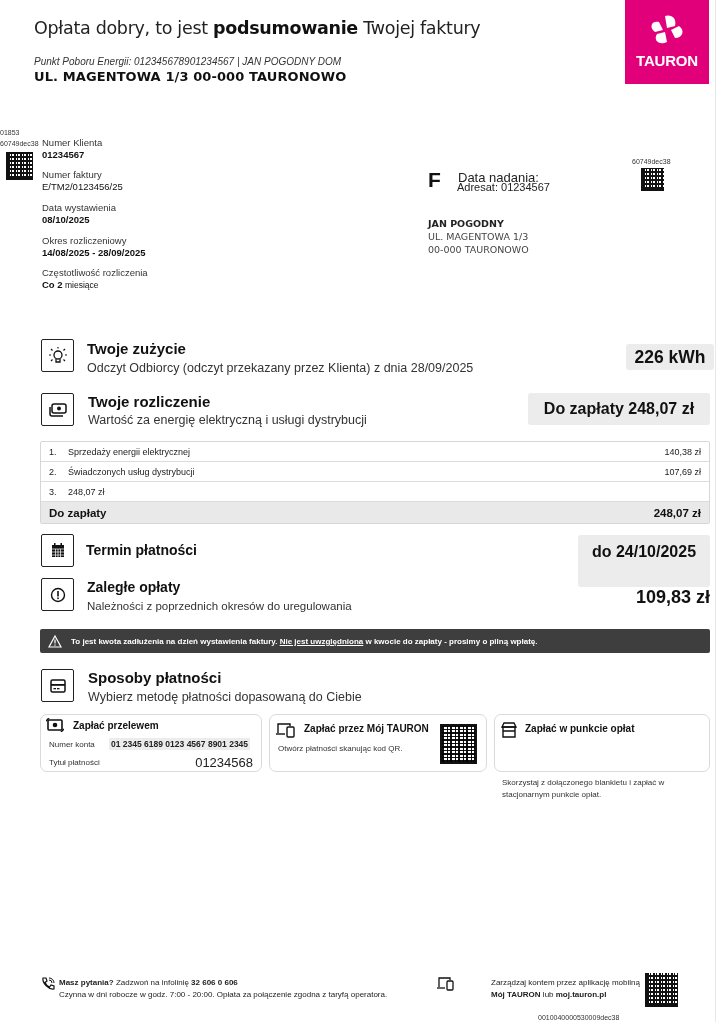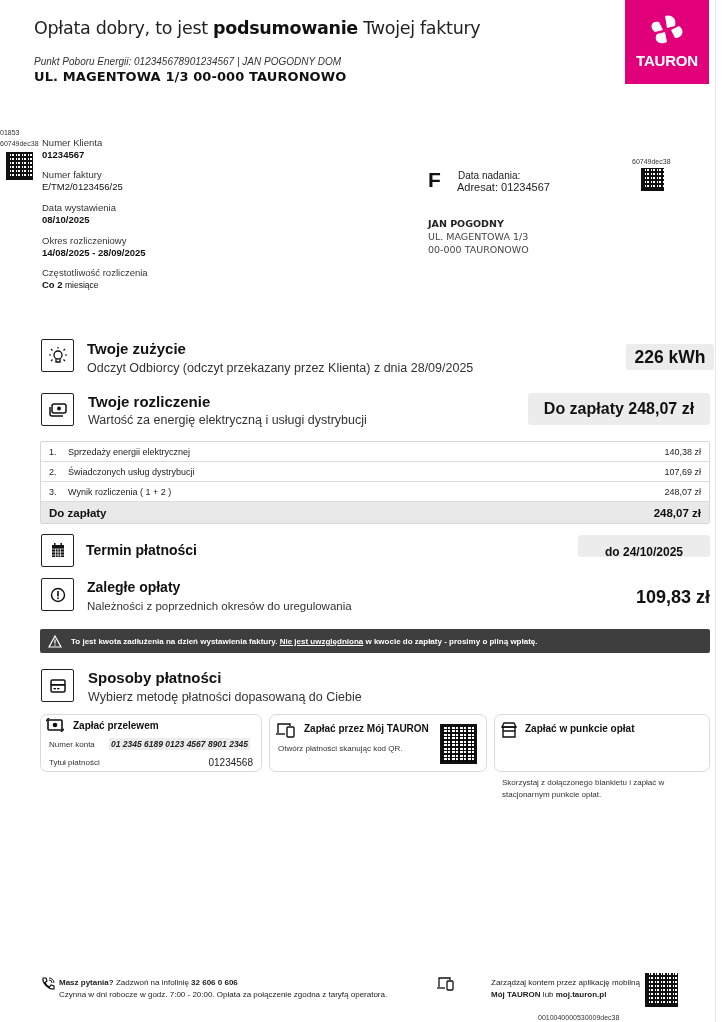--- a/index.html
+++ b/index.html
@@ -18,21 +18,21 @@
   .right-edge { left: 715px; top: 0; width: 1px; height: 1022px; background: #e8e8e8; }
 
   .tiny { font-size: 7px; color: #333; }
   .dm { background-image: repeating-linear-gradient(90deg,#111 0 2px,#fff 2px 3px,#111 3px 4px,#fff 4px 6px), repeating-linear-gradient(0deg,#111 0 2px,#fff 2px 4px); background-blend-mode: darken; border-left: 2px solid #111; border-bottom: 2px solid #111; }
 
   .field-lbl { font-size: 9.5px; color: #333; }
   .field-val { font-size: 9.5px; color: #111; font-weight: bold; }
   .field-val.reg { font-weight: normal; }
 
   .letter-f { left: 428px; top: 168px; font-size: 21px; font-weight: bold; }
-  .nadania { left: 458px; top: 170px; font-size: 10px; color: #222; }
+  .nadania { left: 458px; top: 170px; font-size: 13px; color: #222; }
   .adresat { left: 457px; top: 181px; font-size: 11px; color: #222; }
   .rcpt-name { left: 428px; top: 218px; font-family: "DejaVu Sans", sans-serif; font-weight: bold; font-size: 9.5px; color: #222; }
   .rcpt-line { font-family: "DejaVu Sans", sans-serif; font-size: 9.5px; color: #444; }
 
   .ibox { width: 33px; height: 33px; border: 1.3px solid #222; border-radius: 2px; display: flex; align-items: center; justify-content: center; background: #fff; }
   .sec-title { font-size: 15px; font-weight: bold; color: #111; }
   .sec-sub { font-size: 12.5px; color: #333; }
   .pill { background: #ececec; font-weight: bold; color: #111; border-radius: 3px; text-align: center; }
 
   .tbl { left: 40px; top: 441px; width: 670px; border: 1px solid #d6d6d6; border-radius: 2px; overflow: hidden; }
@@ -131,39 +131,38 @@
       <span class="desc">Sprzedaży energii elektrycznej</span>
       <span class="amt">140,38 zł</span>
     </div>
   <div class="tr">
       <span class="num">2.</span>
       <span class="desc">Świadczonych usług dystrybucji</span>
       <span class="amt">107,69 zł</span>
     </div>
   <div class="tr">
       <span class="num">3.</span>
-      <span class="desc">Wynik rozliczenia ( 1 + 2 )</span>
       <span class="amt">248,07 zł</span>
     </div>
   <div class="tr total">
       <span class="desc">Do zapłaty</span>
       <span class="amt">248,07 zł</span>
     </div>
 </div>
 
 <div class="abs ibox" style="left:41px;top:534px;">
   <svg width="14" height="15" viewBox="0 0 14 15">
     <rect x="3" y="0" width="1.5" height="3" fill="#111"></rect>
       <rect x="9.5" y="0" width="1.5" height="3" fill="#111"></rect>
     <rect x="1" y="2" width="12" height="12" fill="#111"></rect>
     <path d="M1 6 H13 M1 9 H13 M1 12 H13 M4.5 6 V14 M7 6 V14 M9.5 6 V14" stroke="#fff" stroke-width="0.7"></path>
   </svg>
 </div>
 <div class="abs sec-title" style="left:86px;top:542px;font-size:14px;">Termin płatności</div>
-<div class="abs pill" style="left:578px;top:535px;width:132px;height:22px;line-height:34px;font-size:12px;">do 24/10/2025</div>
+<div class="abs pill" style="left:578px;top:535px;width:132px;height:52px;line-height:34px;font-size:16px;">do 24/10/2025</div>
 
 <div class="abs ibox" style="left:41px;top:578px;">
   <svg width="16" height="16" viewBox="0 0 16 16">
     <circle cx="8" cy="8" r="6.5" fill="none" stroke="#111" stroke-width="1.4"></circle>
     <rect x="7.2" y="4" width="1.6" height="5.5" fill="#111"></rect>
       <rect x="7.2" y="10.5" width="1.6" height="1.6" fill="#111"></rect>
   </svg>
 </div>
 <div class="abs sec-title" style="left:87px;top:579px;font-size:14px;">Zaległe opłaty</div>
 <div class="abs sec-sub" style="left:87px;top:600px;font-size:11.5px;">Należności z poprzednich okresów do uregulowania</div>
@@ -192,23 +191,23 @@
 <div class="abs sec-sub" style="left:88px;top:690px;">Wybierz metodę płatności dopasowaną do Ciebie</div>
 
 <div class="abs card" style="left:40px;top:714px;width:222px;height:58px;">
   <svg class="abs" style="left:5px;top:3px;" width="18" height="14" viewBox="0 0 18 14">
     <rect x="2" y="2" width="14" height="10" rx="1" fill="none" stroke="#111" stroke-width="1.6"></rect>
     <circle cx="9" cy="7" r="2.3" fill="#111"></circle>
     <path d="M0 3 L3 0 M18 11 L15 14" stroke="#111" stroke-width="1.5"></path>
   </svg>
   <div class="abs card-title" style="left:32px;top:5px;">Zapłać przelewem</div>
   <div class="abs card-text" style="left:8px;top:24px;">Numer konta</div>
-  <div class="abs card-text acct-hl" style="left:68px;top:23px;padding:0 2px;font-size:8.5px;font-weight:bold;color:#222;font-style:italic;">01 2345 6189 0123 4567 8901 2345</div>
+  <div class="abs card-text acct-hl" style="left:68px;top:23px;padding:0 2px;font-size:8.5px;font-weight:bold;color:#222;">01 2345 6189 0123 4567 8901 2345</div>
   <div class="abs card-text" style="left:8px;top:42px;">Tytuł płatności</div>
-  <div class="abs card-text" style="right:8px;top:42px;font-size:10px;color:#222;">01234568</div>
+  <div class="abs card-text" style="right:8px;top:42px;font-size:13px;color:#222;">01234568</div>
 </div>
 
 <div class="abs card" style="left:269px;top:714px;width:218px;height:58px;">
   <svg class="abs" style="left:6px;top:7px;" width="20" height="16" viewBox="0 0 20 16">
     <path d="M2 11 V2 H14 V4" fill="none" stroke="#111" stroke-width="1.4"></path>
     <path d="M0 12 H9" stroke="#111" stroke-width="1.4"></path>
     <rect x="11" y="5" width="7" height="10" rx="1" fill="none" stroke="#111" stroke-width="1.4"></rect>
   </svg>
   <div class="abs card-title" style="left:34px;top:8px;">Zapłać przez Mój TAURON</div>
   <div class="abs card-text" style="left:8px;top:28px;">Otwórz płatności skanując kod QR.</div>

